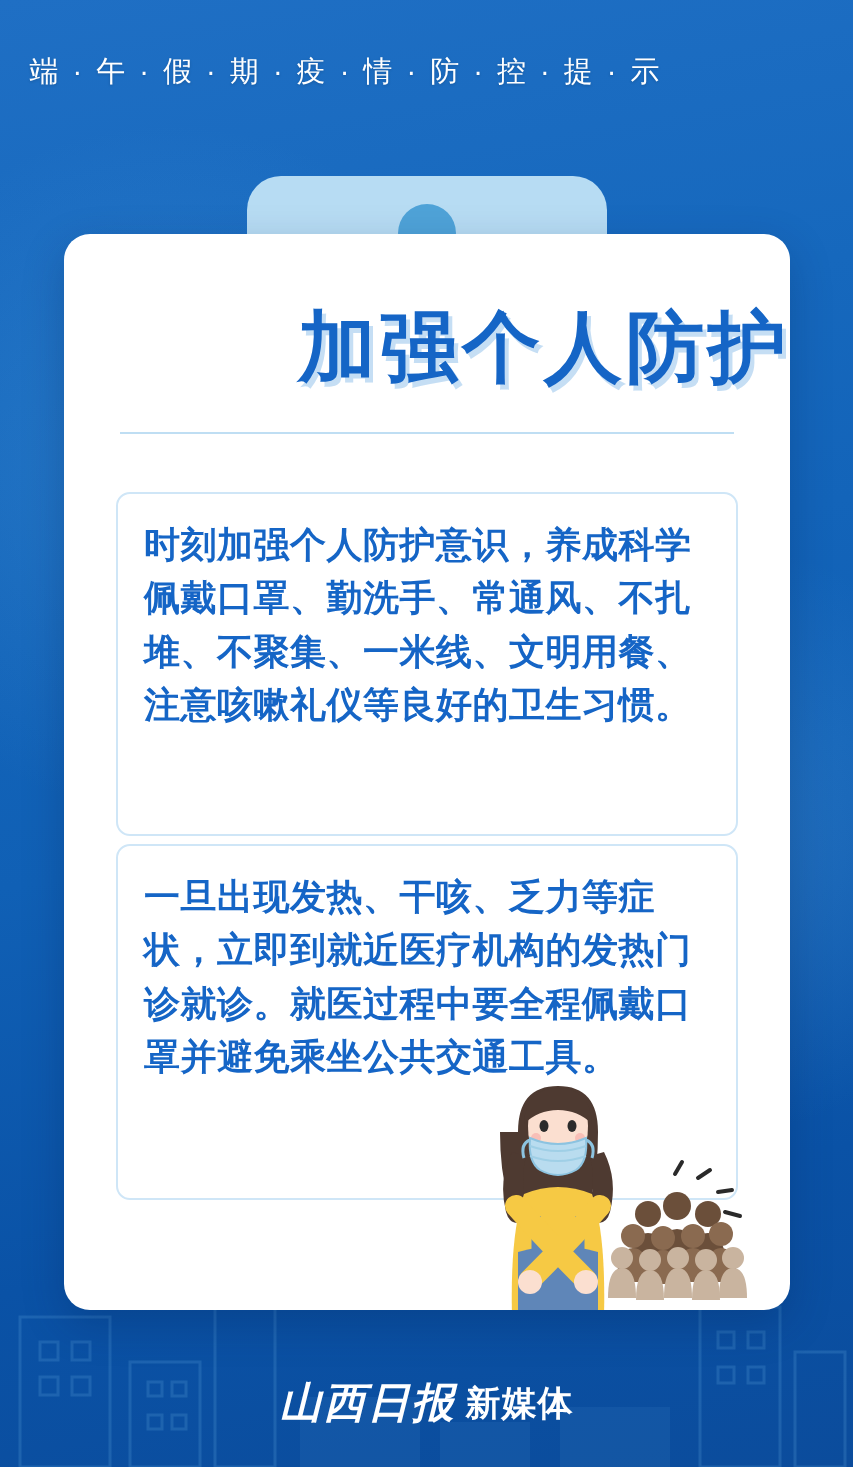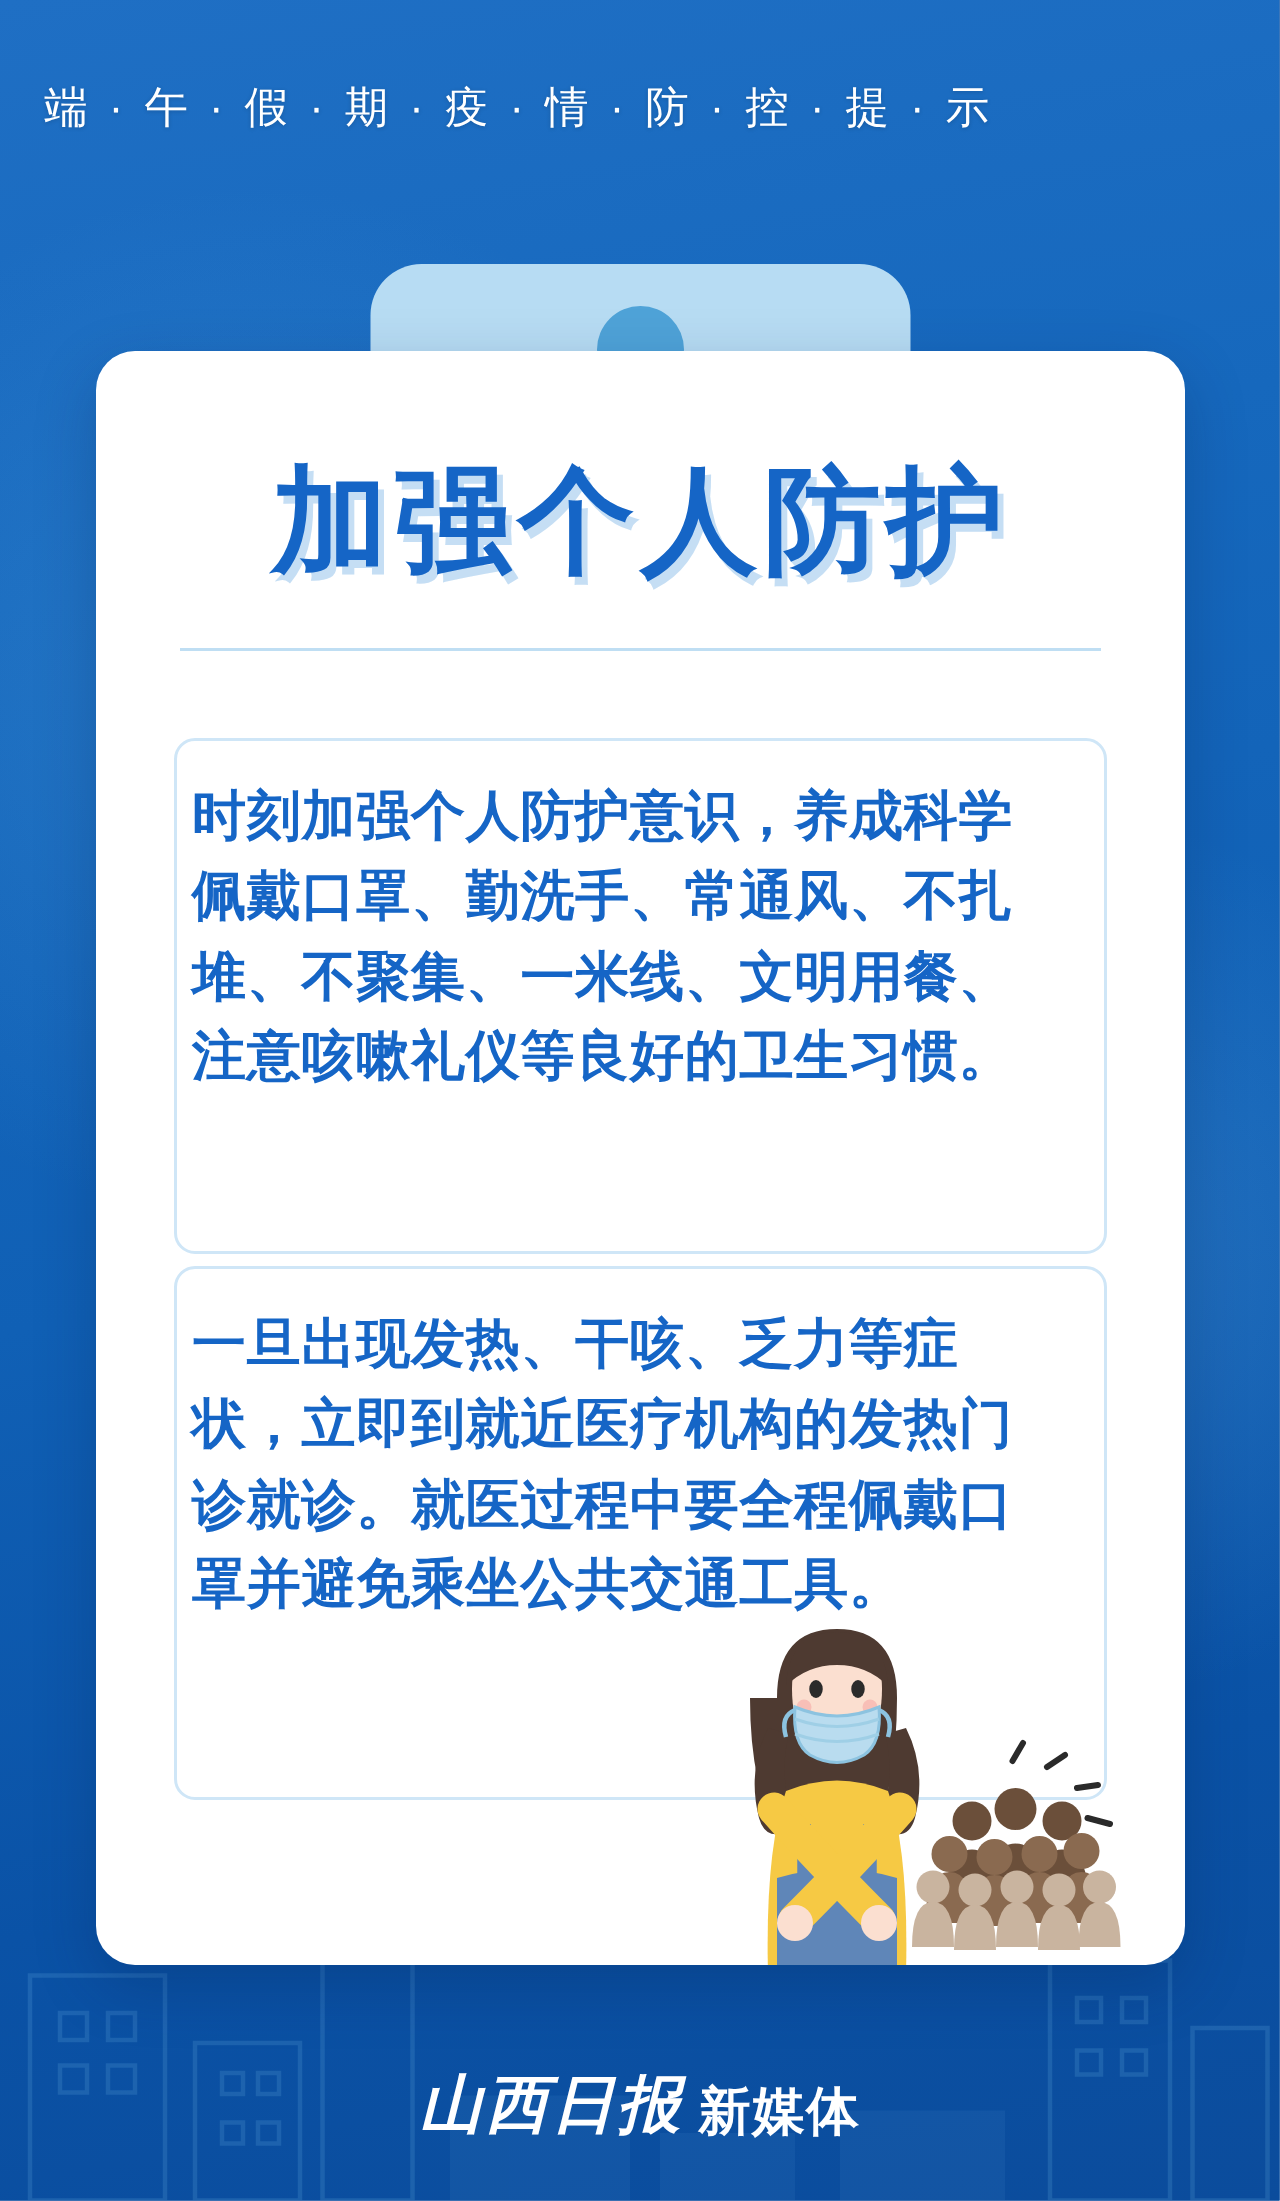--- a/index.html
+++ b/index.html
@@ -105,21 +105,21 @@
     background: #ffffff;
     border-radius: 26px;
     box-shadow: 0 14px 40px rgba(0, 30, 80, 0.25);
     overflow: hidden;
   }
   .title {
     position: absolute;
     top: 62px;
     left: 0;
     width: 726px;
-    text-align: center;
+    text-align: right;
     font-size: 78px;
     font-weight: 900;
     letter-spacing: 4px;
     color: #1565c6;
     text-shadow: 4px 5px 0 rgba(150, 195, 235, 0.55);
     font-family: "DejaVu Sans", "Liberation Sans", sans-serif;
   }
   .title-rule {
     position: absolute;
     top: 198px;
@@ -129,21 +129,21 @@
     background: #bfdef3;
   }
 
   .box {
     position: absolute;
     left: 52px;
     width: 622px;
     border: 2px solid #cfe6f7;
     border-radius: 14px;
     box-sizing: border-box;
-    padding: 24px 26px 18px 10px;
+    padding: 24px 26px 18px 26px;
   }
   .box-1 { top: 258px; height: 344px; }
   .box-2 { top: 610px; height: 356px; }
 
   .box p {
     margin: 0;
     color: #1565c6;
     font-size: 36px;
     line-height: 1.48;
     font-weight: 600;
@@ -177,21 +177,21 @@
     font-family: "DejaVu Serif", "Liberation Serif", serif;
   }
   .footer .sub {
     font-size: 35px;
     font-weight: 600;
     margin-left: 10px;
     letter-spacing: 1px;
   }
   .footer-row {
     display: inline-flex;
-    align-items: flex-end;
+    align-items: center;
   }
 </style>
 </head>
 <body>
 
 <div class="poster">
 
   <div class="deco-glow glow-a"></div>
   <div class="deco-glow glow-b"></div>
 

